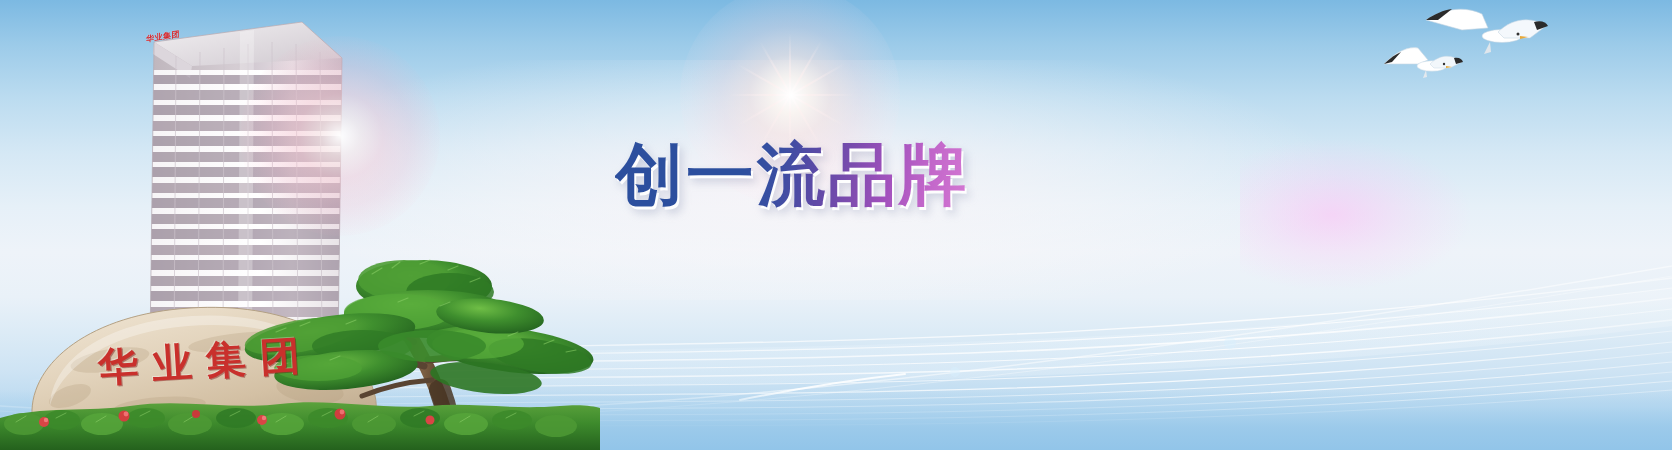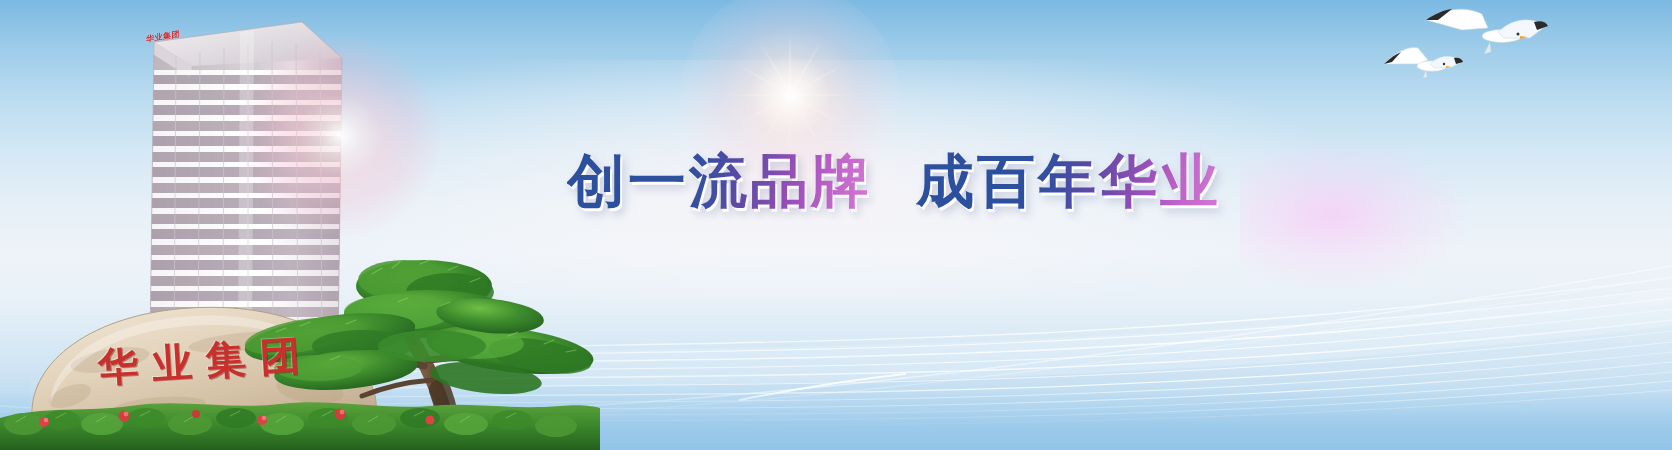--- a/index.html
+++ b/index.html
@@ -160,26 +160,26 @@
     font-family: "DejaVu Serif", "Liberation Serif", serif;
     text-shadow: 1px 1px 0 rgba(120,20,20,0.45),
                  -1px -1px 0 rgba(255,255,255,0.35);
     white-space: nowrap;
     pointer-events: none;
   }
 
   
   .slogan {
     position: absolute;
-    left: 567px; top: 129px;
+    left: 615px; top: 129px;
     height: 92px;
     display: flex;
-    align-items: flex-end;
+    align-items: center;
     white-space: nowrap;
-    font-size: 58px;
+    font-size: 68px;
     font-weight: bold;
     letter-spacing: 3px;
     font-family: "DejaVu Sans", "Liberation Sans", sans-serif;
   }
   .slogan .seg {
     background-image: linear-gradient(100deg,
         #2c4f9e 0%,
         #2c4f9e 36%,
         #3a4ea2 46%,
         #5b4aa6 56%,
@@ -545,16 +545,15 @@
       </g>
     </g>
   </svg>
 
   <div class="rock-text">华业集团</div>
 
   <div class="slogan-glow"></div>
   <div class="slogan">
     <span class="seg">创一流品牌</span>
     <span class="gap"></span>
-    <span class="seg">成百年华业</span>
   </div>
 
 </div>
 
 </body></html>

